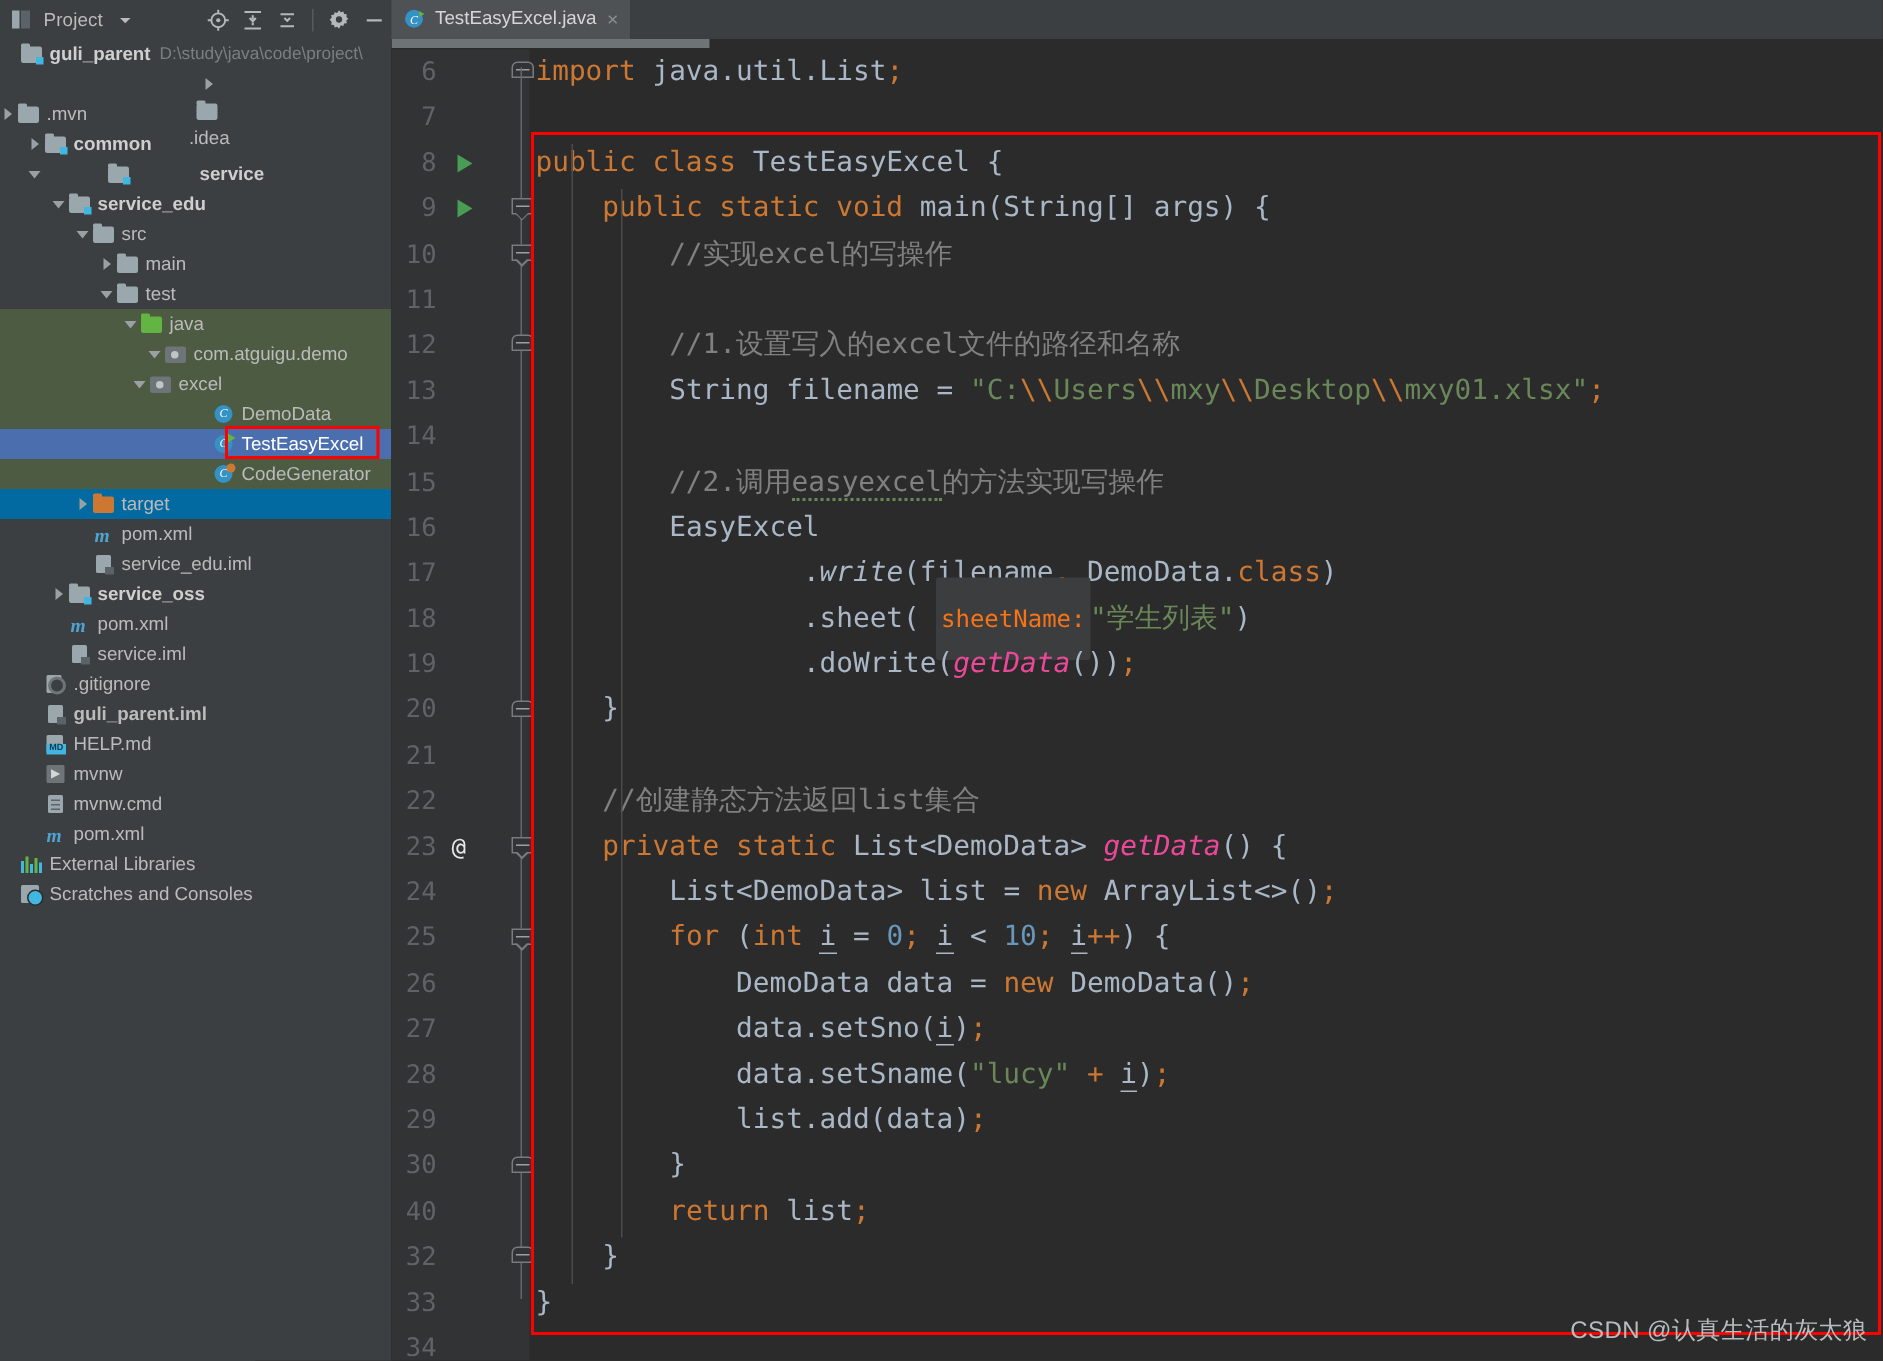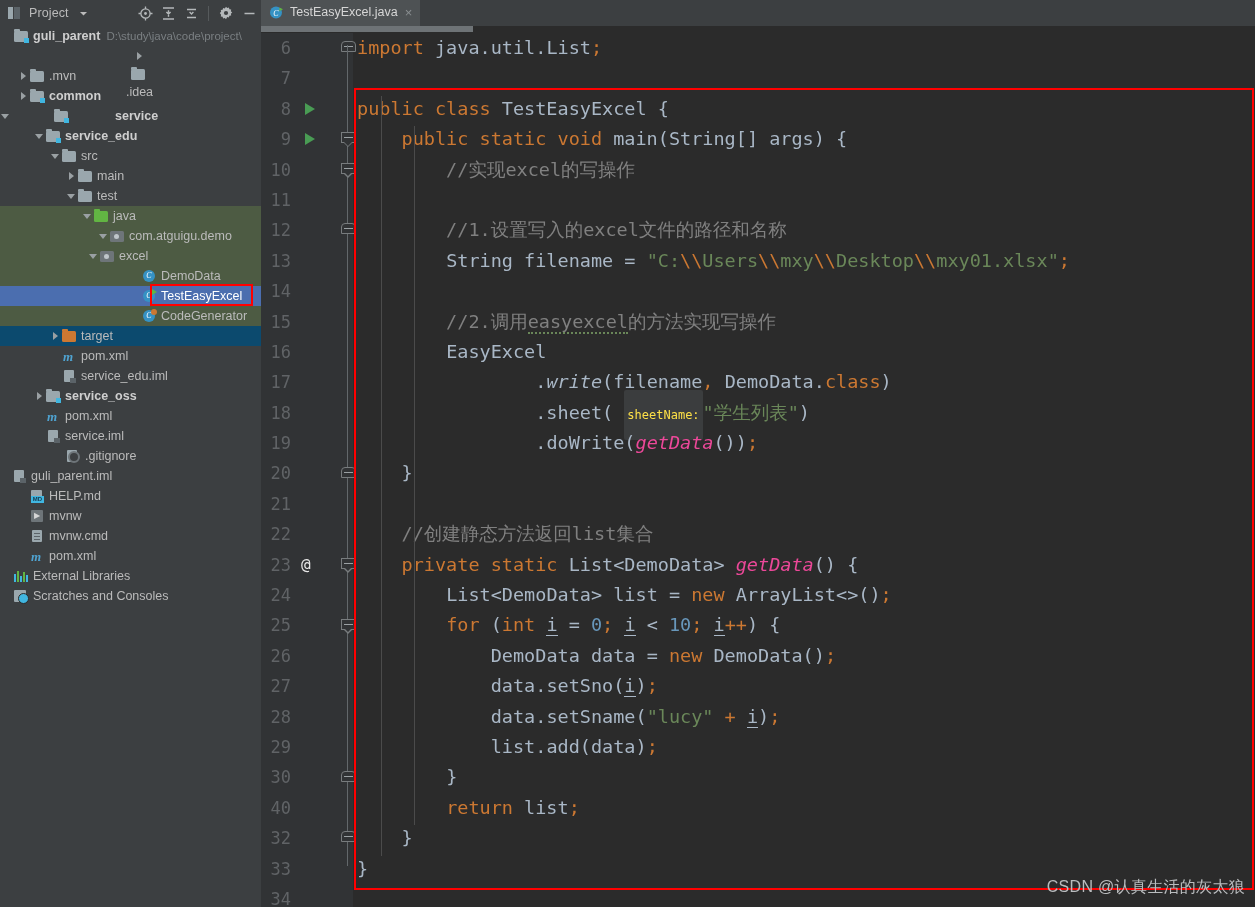--- a/index.html
+++ b/index.html
@@ -25,21 +25,21 @@
             border-bottom:2px solid #4e5254;}
   #tab-file .tabtext{color:#d6d6d6;font-size:12.5px;}
   #tab-close{color:#8a8f91;font-size:13px;line-height:1;padding:0 1px;}
 
   
   #sidebar{position:absolute;left:0;top:26px;width:261px;height:881px;background:#3c3f41;overflow:hidden;}
   .row{height:20px;display:flex;align-items:center;white-space:nowrap;position:relative;
        font-size:12.5px;color:#bbbbbb;}
   .row .lbl{line-height:20px;}
   .row.testsrc{background:#4d5b43;}
-  .row.tgt{background:#0c4a6e;}
+  .row.tgt{background:#0369a1;}
   .row.sel{background:#4b6eaf;}
   .row.sel .lbl{color:#ffffff;}
   .bold{font-weight:bold;color:#cfcfcf;}
   .dim{color:#7a7f82;font-size:11.5px;margin-left:6px;}
   .arrow{width:11px;height:20px;display:inline-block;position:relative;flex:none;}
   .arrow.open::before,.arrow.closed::before{
       content:"";position:absolute;border-style:solid;border-color:#9aa0a3;}
   .arrow.closed::before{left:3px;top:6px;border-width:4px 0 4px 5px;
       border-color:transparent transparent transparent #9aa0a3;}
   .arrow.open::before{left:1px;top:8px;border-width:5px 4px 0 4px;
@@ -123,21 +123,21 @@
       border-style:solid;border-width:4px 4.5px 0 4.5px;
       border-color:#313335 transparent transparent transparent;}
 
   
   #code{position:absolute;left:96px;top:7px;width:898px;height:874px;
         font-family:"DejaVu Sans Mono","Liberation Mono",monospace;font-size:18.5px;}
   .cl{height:30.4px;line-height:30.4px;white-space:pre;}
   .kw{color:#cc7832;} .str{color:#6a8759;} .esc{color:#cc7832;}
   .cmt{color:#808080;} .num{color:#6897bb;} .meth{color:#ec4899;}
   .plain{color:#a9b7c6;} .sc{color:#cc7832;} .ital{font-style:italic;margin-top:24px;}
-  .hint{color:#fde047;background:#3b3d3e;border-radius:2px;padding:18px 3px;font-size:12px;}
+  .hint{color:#f97316;background:#3b3d3e;border-radius:2px;padding:18px 3px;font-size:16px;}
   .und{border-bottom:1px solid #a9b7c6;}
   .spell{border-bottom:2px dotted #6a8759;}
 
   
   .iguide{position:absolute;top:0;width:1px;background:#4b4b4b;}
 
   
   #redbox{position:absolute;left:354px;top:88px;width:900px;height:802px;
           border:2px solid #ff0000;pointer-events:none;}
   #redbox-tree{position:absolute;left:150px;top:284px;width:103px;height:22px;
@@ -226,36 +226,36 @@
       <span class="dim">D:\study\java\code\project\</span>
     </div>
     <div id="tree-body">
         <div class="row" style="padding-left: 18px; flex-direction: column;">
           <span class="arrow closed"></span>
           <span class="ico">
             <span class="fold"></span>
           </span>
           <span class="lbl">.idea</span>
         </div>
-        <div class="row" style="padding-left: 18px; align-items: center;">
+        <div class="row" style=" align-items: center;">
           <span class="arrow closed"></span>
           <span class="ico">
             <span class="fold"></span>
           </span>
           <span class="lbl">.mvn</span>
         </div>
         <div class="row" style="padding-left: 18px;">
           <span class="arrow closed"></span>
           <span class="ico">
             <span class="fold"></span>
             <span class="badge"></span>
           </span>
           <span class="lbl bold">common</span>
         </div>
-        <div class="row" style=" gap: 42px;">
+        <div class="row" style="padding-left: 18px; gap: 42px;">
           <span class="arrow open"></span>
           <span class="ico">
             <span class="fold"></span>
             <span class="badge"></span>
           </span>
           <span class="lbl bold">service</span>
         </div>
         <div class="row" style="padding-left: 34px;">
           <span class="arrow open"></span>
           <span class="ico">
@@ -363,28 +363,28 @@
           </span>
           <span class="lbl">pom.xml</span>
         </div>
         <div class="row" style="padding-left: 34px;">
           <span class="arrow "></span>
           <span class="ico">
             <span class="iml"></span>
           </span>
           <span class="lbl">service.iml</span>
         </div>
-        <div class="row" style="padding-left: 18px; margin-left: 36px;">
+        <div class="row" style="padding-left: 18px;">
           <span class="arrow "></span>
           <span class="ico">
             <span class="git"></span>
           </span>
           <span class="lbl">.gitignore</span>
         </div>
-        <div class="row" style="">
+        <div class="row" style="padding-left: 18px; font-weight: bold;">
           <span class="arrow "></span>
           <span class="ico">
             <span class="iml"></span>
           </span>
           <span class="lbl">guli_parent.iml</span>
         </div>
         <div class="row" style="padding-left: 18px;">
           <span class="arrow "></span>
           <span class="ico">
             <span class="md"></span>

